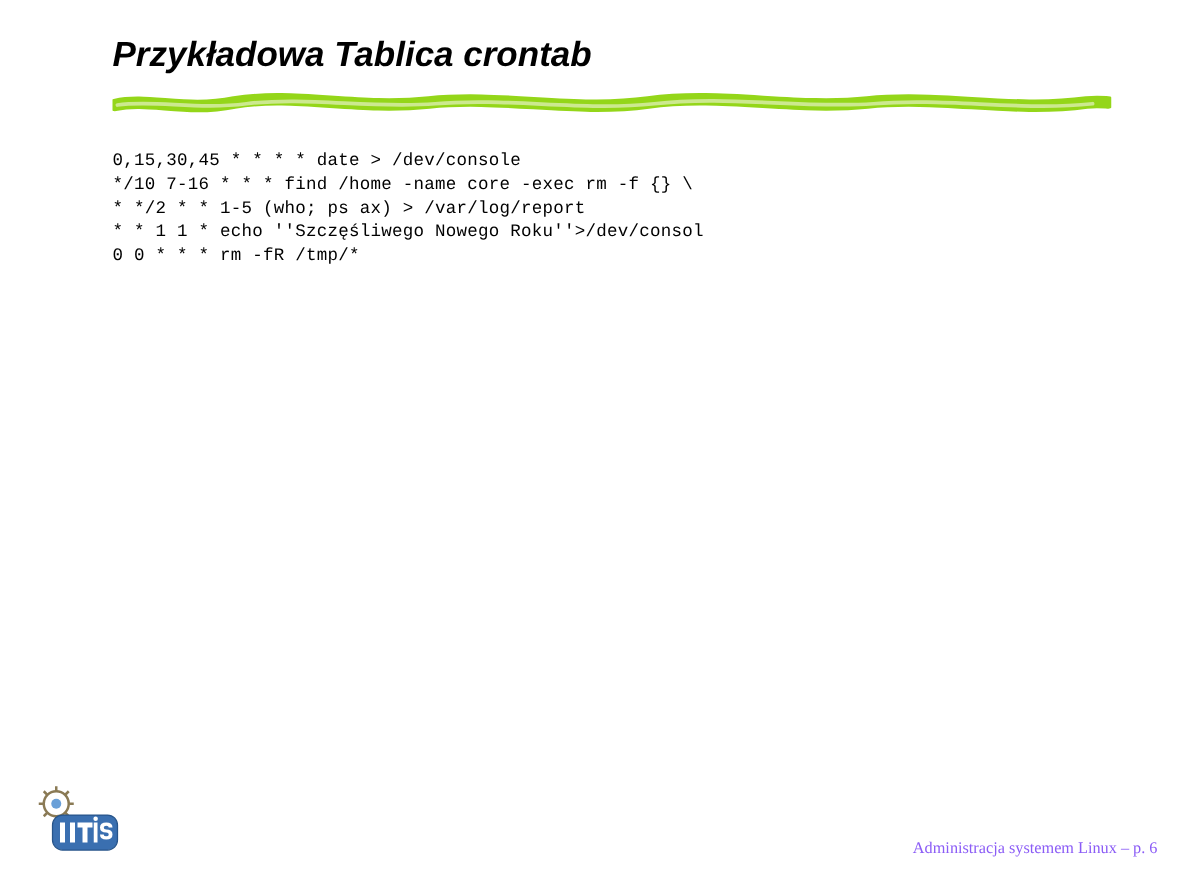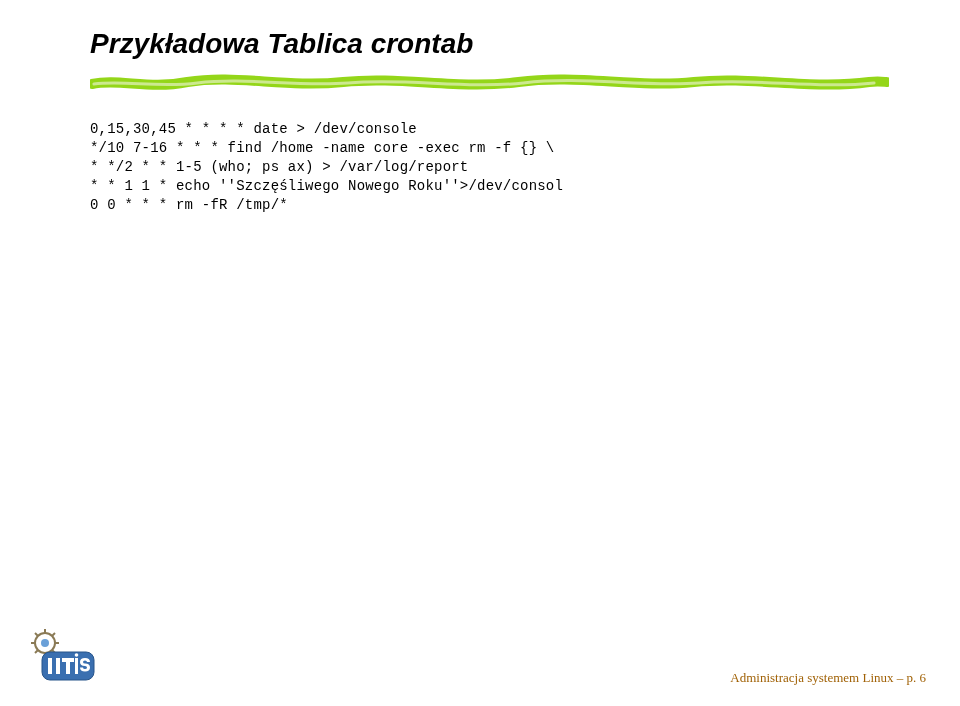--- a/index.html
+++ b/index.html
@@ -40,21 +40,21 @@
     white-space: pre;
     line-height: 1.35;
     letter-spacing: 0.2px;
   }
   .footer {
     position: absolute;
     bottom: 20px;
     right: 34px;
     font-family: Georgia, 'Times New Roman', serif;
     font-size: 13px;
-    color: #a16207;
+    color: #8b5cf6;
     margin-left: 44px;
   }
   .logo {
     position: absolute;
     bottom: 22px;
     left: 28px;
     width: 70px;
     height: 56px;
   }
   .logo svg { display: block; }

